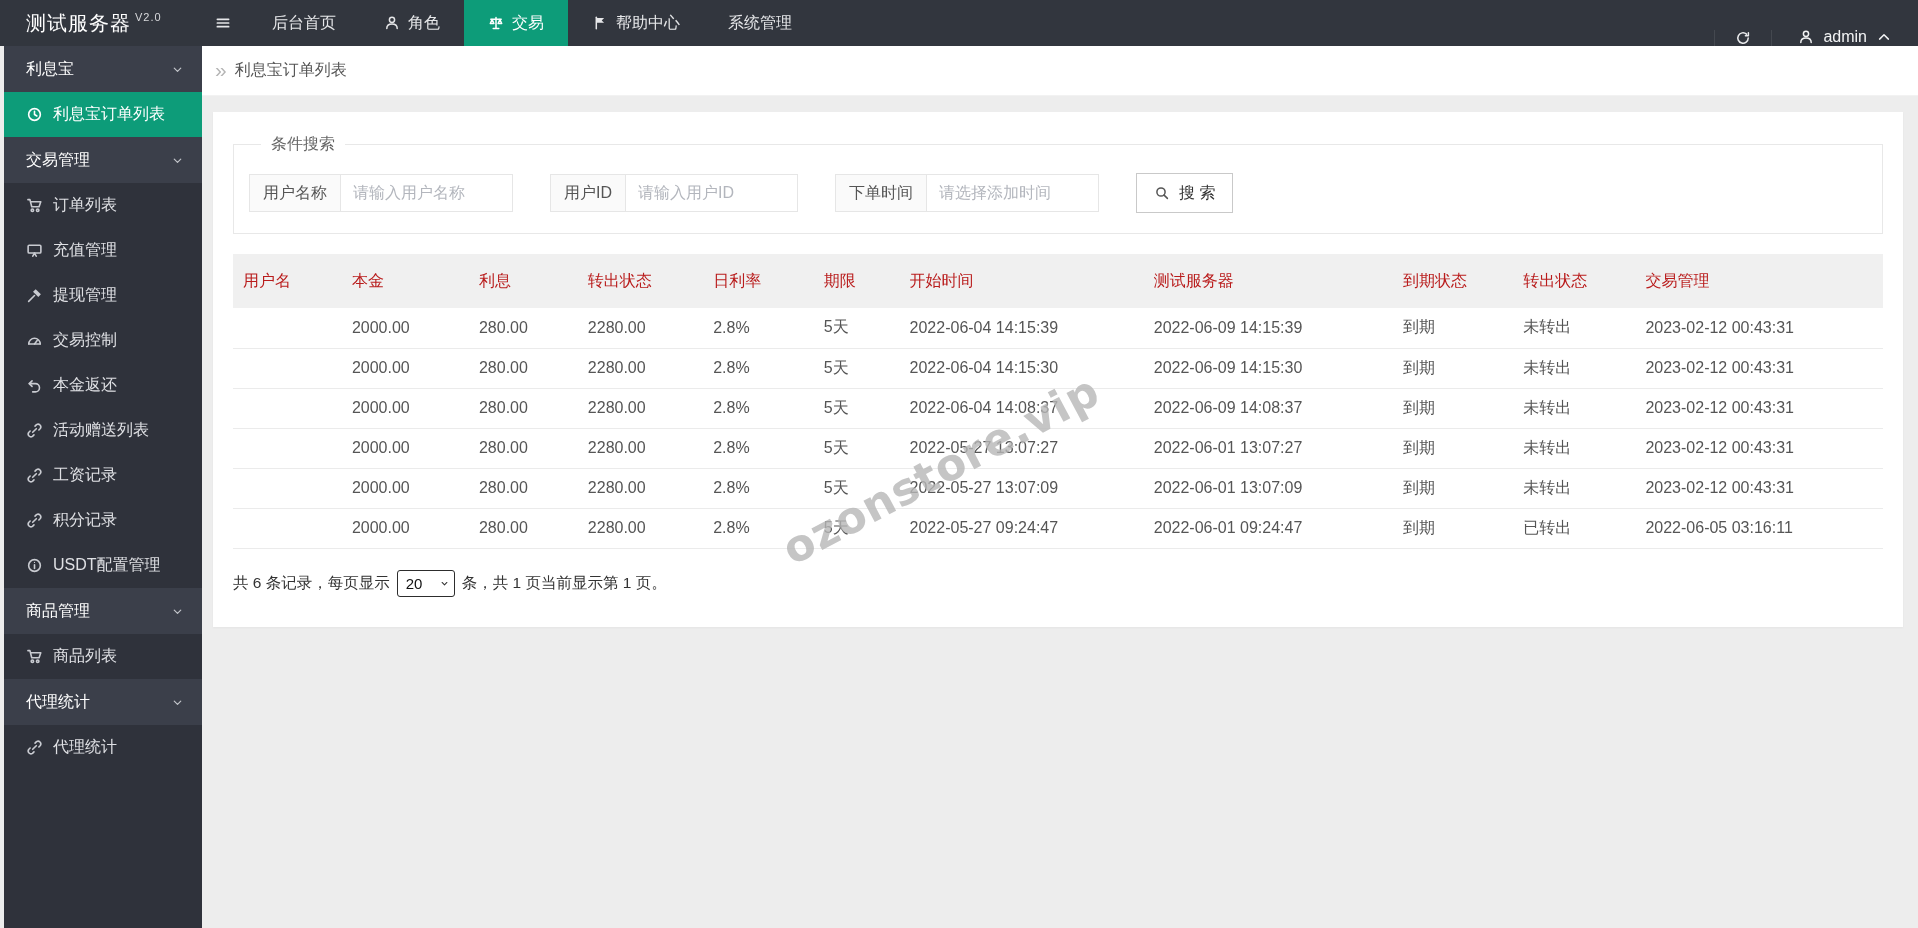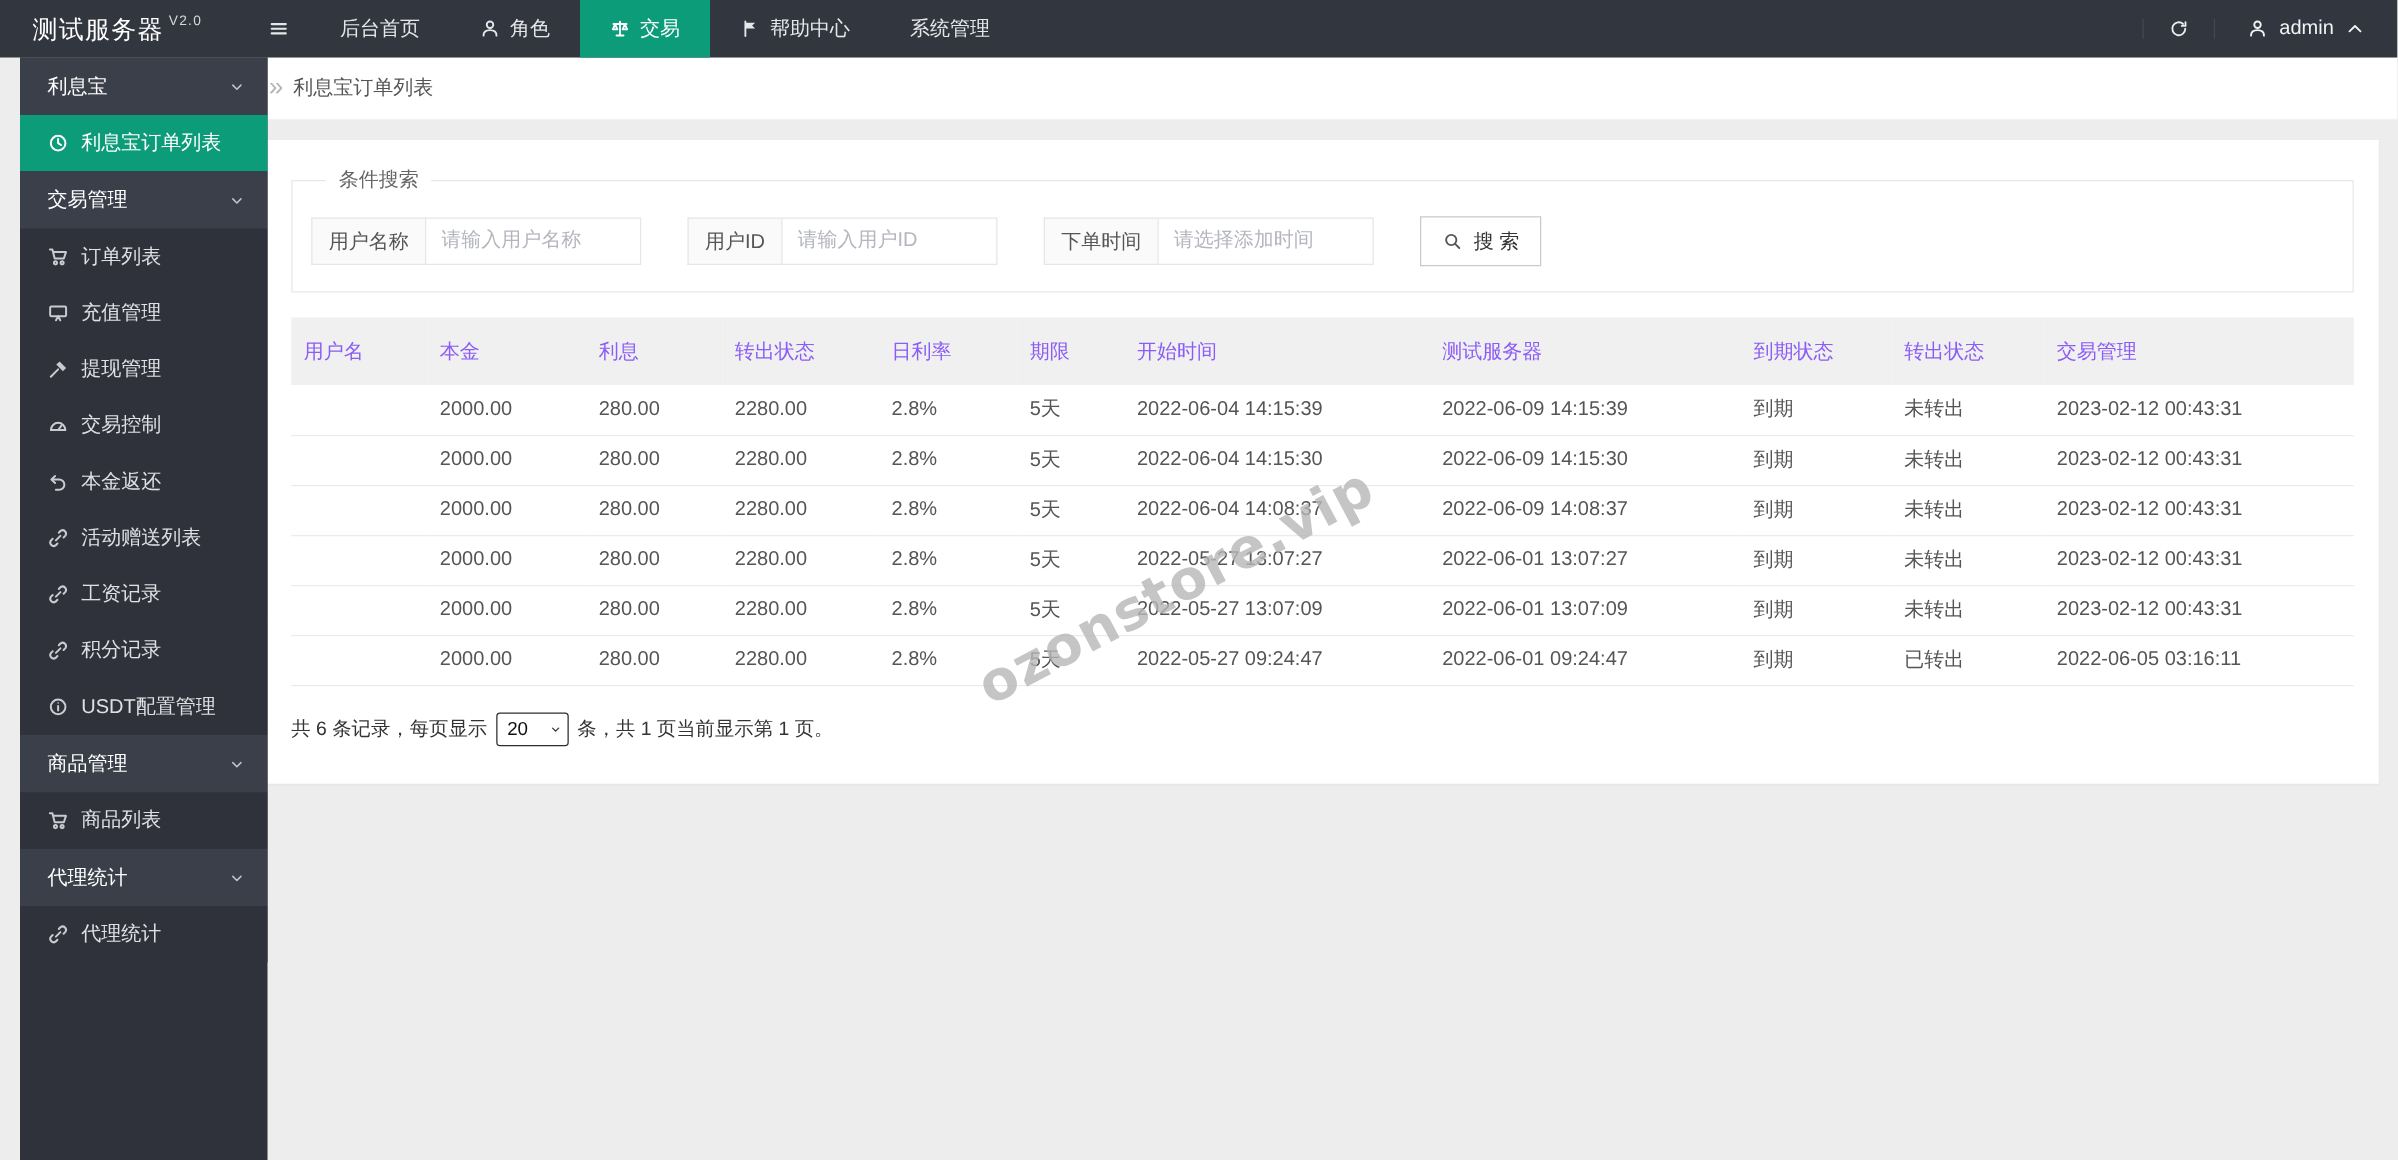--- a/index.html
+++ b/index.html
@@ -24,32 +24,32 @@
     display:flex; align-items:center; justify-content:center; width:50px; cursor:pointer;
     color:#e6e7e9;
   }
   .nav { display:flex; align-items:stretch; }
   .nav-item {
     display:flex; align-items:center; gap:8px; padding:0 24px; cursor:pointer;
     font-size:16px; color:#e6e7e9;
   }
   .nav-item.active { background:#0d9c79; color:#fff; }
   .tb-spacer { flex:1; }
-  .tb-right { display:flex; align-items:center;padding-left:28px; }
+  .tb-right { display:flex; align-items:flex-end;padding-left:28px; }
   .tb-refresh {
     width:58px; display:flex; align-items:center; justify-content:center; cursor:pointer;
     border-left:1px solid rgba(255,255,255,.09); border-right:1px solid rgba(255,255,255,.09);
   }
   .tb-user {
     display:flex; align-items:center; gap:9px; padding:0 26px; cursor:pointer; font-size:16px; color:#f2f3f4;
   }
 
   
   .sidebar {
-    position:absolute; top:46px; left:16px; bottom:0; width:198px;
+    position:absolute; top:46px; left:4px; bottom:0; width:198px;
     background:#2f323b; z-index:10;
   }
   .side-group {
     height:46px; background:#3b3f4a; color:#fff; display:flex; align-items:center;
     justify-content:space-between; padding:0 18px 0 22px; font-size:16px; cursor:pointer;
   }
   .side-group .chev { color:#c3c5cb; }
   .side-item {
     height:45px; display:flex; align-items:center; gap:10px; padding:0 10px 0 22px;
     color:#dfe0e4; font-size:16px; cursor:pointer; background:#2f323b;
@@ -91,21 +91,21 @@
   .search-btn {
     height:40px; display:flex; align-items:center; gap:9px; padding:0 17px;
     background:#fff; border:1px solid #c9c9c9; font-size:16px; color:#333; cursor:pointer;
     font-family:inherit;
   }
   .search-btn .s-icon { color:#555; }
 
   
   table.grid { width:100%; border-collapse:collapse; table-layout:fixed; }
   table.grid th {
-    background:#f0f0f0; height:54px; text-align:left; font-weight:normal; color:#8b5cf6;
+    background:#f0f0f0; height:54px; text-align:left; font-weight:normal; color:#b91c1c;
     font-size:16px; padding:0 10px; white-space:nowrap;
   }
   table.grid td {
     height:40px; border-bottom:1px solid #ebebeb; color:#555; font-size:16px;
     padding:0 10px; white-space:nowrap; background:transparent;
   }
 
   
   .pager { margin-top:21px; display:flex; align-items:center; gap:7px; font-size:15.5px; color:#333; }
   .select-wrap { position:relative; display:inline-flex; align-items:center; }

